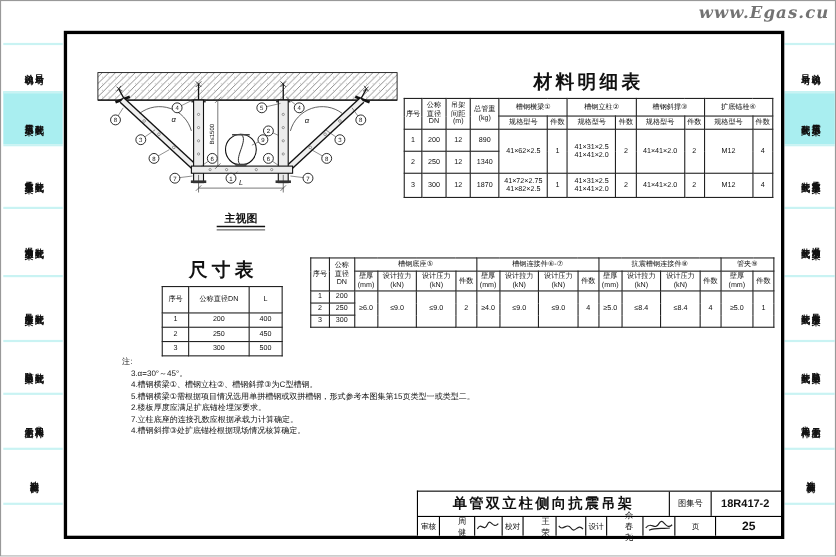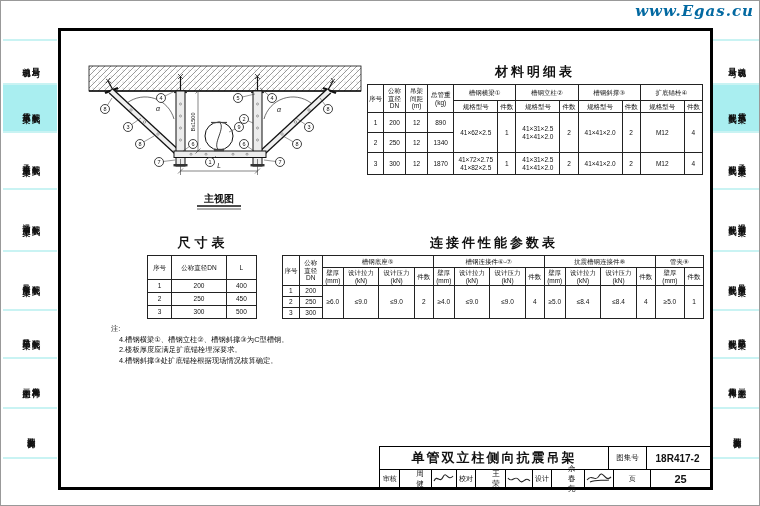--- a/index.html
+++ b/index.html
@@ -1,40 +1,40 @@
 <!DOCTYPE html>
 <html><head>
 <meta charset="utf-8">
 <style>
   html,body{margin:0;padding:0;background:#e9e9e9;}
   #page{position:relative;width:760px;height:506px;background:#ffffff;overflow:hidden;
         font-family:"Liberation Sans","DejaVu Sans",sans-serif;color:#111;border:1px solid #999;box-sizing:border-box;}
   
-  #watermark{position:absolute;top:1px;right:5px;color:#0369a1;font-family:"DejaVu Serif",serif;
+  #watermark{position:absolute;top:1px;right:5px;color:#737373;font-family:"DejaVu Serif",serif;
              font-style:italic;font-weight:bold;font-size:15px;letter-spacing:1px;z-index:5;}
   
   .sidebar{position:absolute;top:0;width:54px;height:506px;padding-top:38px;box-sizing:border-box;}
   #sb-left{left:2px;}
   #sb-right{left:712px;width:46px;}
   .sbitem{display:flex;align-items:center;justify-content:center;border-top:2px solid #c9f3f3;box-sizing:border-box;}
   .sbitem:last-child{border-bottom:2px solid #c9f3f3;}
   .sbitem.active{background:#a9eef0;}
   .vtext{writing-mode:vertical-rl;text-orientation:upright;font-size:8px;font-weight:bold;
          line-height:1.05;letter-spacing:1px;padding:0 0.5px;}
   
   #frame{position:absolute;left:57px;top:27px;width:655px;height:462px;border:3px solid #000;
          box-sizing:border-box;background:#fff;}
   
   #drawing{position:absolute;left:0px;top:25px;}
   
   table{border-collapse:collapse;table-layout:fixed;}
   td,th{border:1px solid #222;text-align:center;vertical-align:middle;padding:0 1px;
         font-size:6.5px;line-height:1.15;font-weight:normal;overflow:hidden;}
   .pre{white-space:pre-line;}
-  .tbl-title{text-align:center;font-weight:bold;font-size:13px;letter-spacing:3px;margin-bottom:3px;}
+  .tbl-title{text-align:center;font-weight:bold;font-size:17px;letter-spacing:3px;margin-bottom:3px;}
   
   #materials{position:absolute;left:306px;top:32px;width:336px;}
   #materials table{width:336px;}
   
   #dims{position:absolute;left:86px;top:203px;width:112px;}
   #dims table{width:110px;}
   #dims .tbl-title{letter-spacing:4px;}
   
   #connectors{position:absolute;left:221px;top:203px;width:424px;}
   #connectors table{width:422px;}
@@ -399,21 +399,20 @@
         <tr style="height:13px">
               <td>3</td>
               <td>300</td>
               <td>500</td>
             </tr>
       </tbody>
         </table>
     </div>
 
     <div id="connectors">
-      <div class="tbl-title">连接件性能参数表</div>
       <table>
         <colgroup>
             <col style="width:16px">
             <col style="width:22px">
           <col style="width:20px">
             <col style="width:34px">
             <col style="width:34px">
             <col style="width:18px">
           <col style="width:20px">
             <col style="width:34px">
@@ -489,22 +488,25 @@
           <td>3</td>
               <td>300</td>
         </tr>
       </tbody>
         </table>
     </div>
 
     <div id="notes">
       <div class="note-label">注:</div>
       <div id="note-lines">
+          <div class="note-line">3.α=30°～45°。</div>
           <div class="note-line">4.槽钢横梁①、槽钢立柱②、槽钢斜撑③为C型槽钢。</div>
+          <div class="note-line">5.槽钢横梁①需根据项目情况选用单拼槽钢或双拼槽钢，形式参考本图集第15页类型一或类型二。</div>
           <div class="note-line">2.楼板厚度应满足扩底锚栓埋深要求。</div>
+          <div class="note-line">7.立柱底座的连接孔数应根据承载力计算确定。</div>
           <div class="note-line">4.槽钢斜撑③处扩底锚栓根据现场情况核算确定。</div>
         </div>
     </div>
 
     <div id="titleblock">
       <div class="tb-row tb-r1">
         <div class="tb-cell tb-title">单管双立柱侧向抗震吊架</div>
         <div class="tb-cell tb-lab">图集号</div>
         <div class="tb-cell tb-val">18R417-2</div>
       </div>

